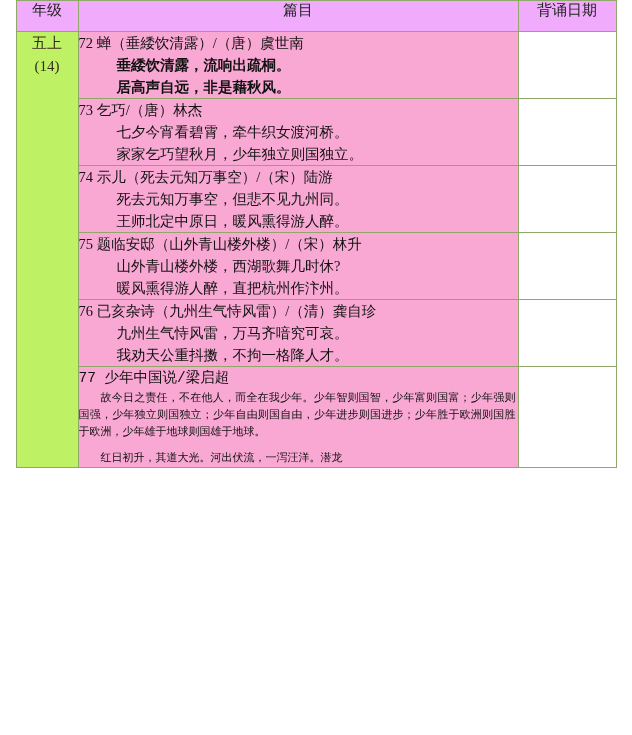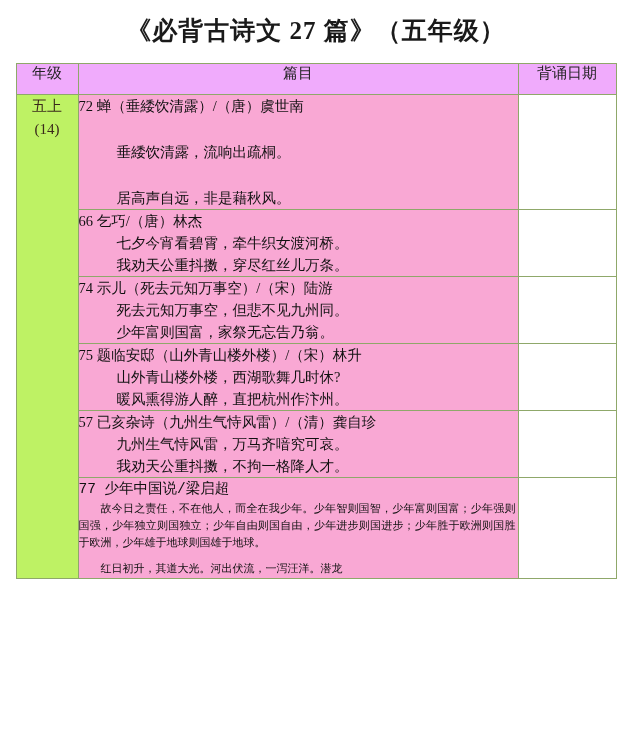--- a/index.html
+++ b/index.html
@@ -75,42 +75,40 @@
   .poem-head {
     font-size: 14.5px;
     white-space: nowrap;
   }
   .poem-line {
     padding-left: 38px;
     font-size: 14.5px;
     white-space: nowrap;
   }
   .poem-line.bold {
-    font-weight: normal;
-    margin-top: 24px;
+    font-weight: bold;
   }
   .prose-para {
     text-indent: 2em;
     font-size: 11px;
     line-height: 1.55;
     text-align: justify;
     padding-right: 2px;
   }
   .prose-spacer { height: 9px; }
   .clip-bottom {
     overflow: hidden;
     font-family: Liberation Mono, monospace;
   }
 </style>
 </head>
 <body>
 
 <div class="page">
 
-  <div class="doc-title">《必背古诗文 27 篇》（五年级）</div>
 
   <table class="main">
     <colgroup>
       <col class="col-grade">
       <col class="col-item">
       <col class="col-date">
     </colgroup>
     <tbody>
       <tr>
         <th class="hdr">年级</th>
@@ -126,48 +124,48 @@
         <td class="item-cell">
           <div class="poem-head">72 蝉（垂緌饮清露）/（唐）虞世南</div>
           <div class="poem-line bold">垂緌饮清露，流响出疏桐。</div>
           <div class="poem-line bold">居高声自远，非是藉秋风。</div>
         </td>
         <td class="date-cell"></td>
       </tr>
 
       <tr>
         <td class="item-cell">
-          <div class="poem-head">66 乞巧/（唐）林杰</div>
+          <div class="poem-head">73 乞巧/（唐）林杰</div>
           <div class="poem-line">七夕今宵看碧霄，牵牛织女渡河桥。</div>
-          <div class="poem-line">我劝天公重抖擞，穿尽红丝儿万条。</div>
+          <div class="poem-line">家家乞巧望秋月，少年独立则国独立。</div>
         </td>
         <td class="date-cell"></td>
       </tr>
 
       <tr>
         <td class="item-cell">
           <div class="poem-head">74 示儿（死去元知万事空）/（宋）陆游</div>
           <div class="poem-line">死去元知万事空，但悲不见九州同。</div>
-          <div class="poem-line">少年富则国富，家祭无忘告乃翁。</div>
+          <div class="poem-line">王师北定中原日，暖风熏得游人醉。</div>
         </td>
         <td class="date-cell"></td>
       </tr>
 
       <tr>
         <td class="item-cell">
           <div class="poem-head">75 题临安邸（山外青山楼外楼）/（宋）林升</div>
           <div class="poem-line">山外青山楼外楼，西湖歌舞几时休?</div>
           <div class="poem-line">暖风熏得游人醉，直把杭州作汴州。</div>
         </td>
         <td class="date-cell"></td>
       </tr>
 
       <tr>
         <td class="item-cell">
-          <div class="poem-head">57 已亥杂诗（九州生气恃风雷）/（清）龚自珍</div>
+          <div class="poem-head">76 已亥杂诗（九州生气恃风雷）/（清）龚自珍</div>
           <div class="poem-line">九州生气恃风雷，万马齐喑究可哀。</div>
           <div class="poem-line">我劝天公重抖擞，不拘一格降人才。</div>
         </td>
         <td class="date-cell"></td>
       </tr>
 
       <tr>
         <td class="item-cell clip-bottom">
           <div class="poem-head">77 少年中国说/梁启超</div>
           <div class="prose-para">故今日之责任，不在他人，而全在我少年。少年智则国智，少年富则国富；少年强则国强，少年独立则国独立；少年自由则国自由，少年进步则国进步；少年胜于欧洲则国胜于欧洲，少年雄于地球则国雄于地球。</div>

